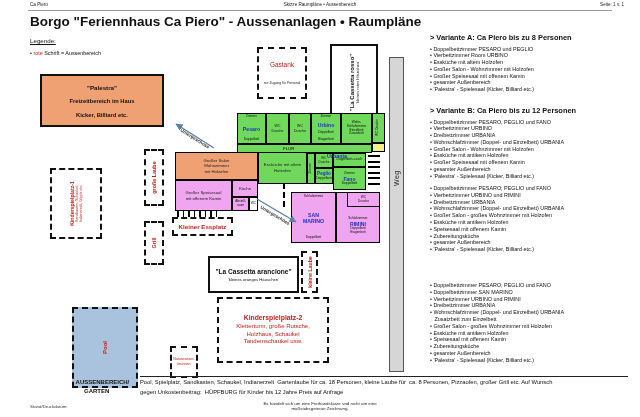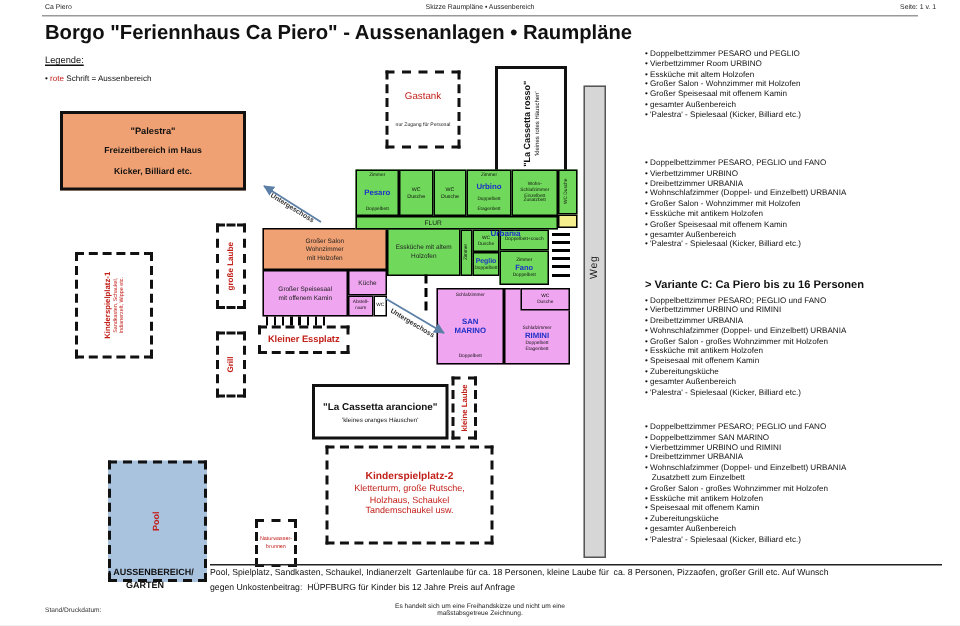--- a/index.html
+++ b/index.html
@@ -257,47 +257,48 @@
         <path d="M0,0 L6,3 L0,6 z" fill="#5b7fa6"></path>
       </marker>
     </defs>
     <line x1="214" y1="148" x2="176" y2="124" stroke="#5b7fa6" stroke-width="1.2" marker-end="url(#arr)"></line>
     <text x="180" y="131" transform="rotate(32 180 131)" font-size="4.6" font-weight="bold" fill="#333">Untergeschoss</text>
     <line x1="257" y1="199" x2="296" y2="222" stroke="#5b7fa6" stroke-width="1.2" marker-end="url(#arr)"></line>
     <text x="260" y="208" transform="rotate(31 260 208)" font-size="4.6" font-weight="bold" fill="#333">Untergeschoss</text>
   </svg>
 
   <div class="variant" style="top:33px">
+    <div class="v-title">&gt; Variante A: Ca Piero bis zu 8 Personen</div>
     <div>
 
     <div class="v-item">• Doppelbettzimmer PESARO und PEGLIO</div>
         <div class="v-item">• Vierbettzimmer Room URBINO</div>
         <div class="v-item">• Essküche mit altem Holzofen</div>
         <div class="v-item">• Großer Salon - Wohnzimmer mit Holzofen</div>
         <div class="v-item">• Großer Speisesaal mit offenem Kamin</div>
         <div class="v-item">• gesamter Außenbereich</div>
         <div class="v-item">• 'Palestra' - Spielesaal (Kicker, Billiard etc.)</div>
       </div>
   </div>
   <div class="variant" style="top:106px">
+    <div class="v-title">&gt; Variante B: Ca Piero bis zu 12 Personen</div>
     <div>
 
     <div class="v-item">• Doppelbettzimmer PESARO, PEGLIO und FANO</div>
         <div class="v-item">• Vierbettzimmer URBINO</div>
         <div class="v-item">• Dreibettzimmer URBANIA</div>
         <div class="v-item">• Wohnschlafzimmer (Doppel- und Einzelbett) URBANIA</div>
         <div class="v-item">• Großer Salon - Wohnzimmer mit Holzofen</div>
         <div class="v-item">• Essküche mit antikem Holzofen</div>
         <div class="v-item">• Großer Speisesaal mit offenem Kamin</div>
         <div class="v-item">• gesamter Außenbereich</div>
         <div class="v-item">• 'Palestra' - Spielesaal (Kicker, Billiard etc.)</div>
       </div>
   </div>
   <div class="variant" style="top:185px">
-    <div class="v-title">&gt; Variante C: Ca Piero bis zu 16 Personen</div>
     <div>
 
     <div class="v-item">• Doppelbettzimmer PESARO; PEGLIO und FANO</div>
         <div class="v-item">• Vierbettzimmer URBINO und RIMINI</div>
         <div class="v-item">• Dreibettzimmer URBANIA</div>
         <div class="v-item">• Wohnschlafzimmer (Doppel- und Einzelbett) URBANIA</div>
         <div class="v-item">• Großer Salon - großes Wohnzimmer mit Holzofen</div>
         <div class="v-item">• Essküche mit antikem Holzofen</div>
         <div class="v-item">• Speisesaal mit offenem Kamin</div>
         <div class="v-item">• Zubereitungsküche</div>

